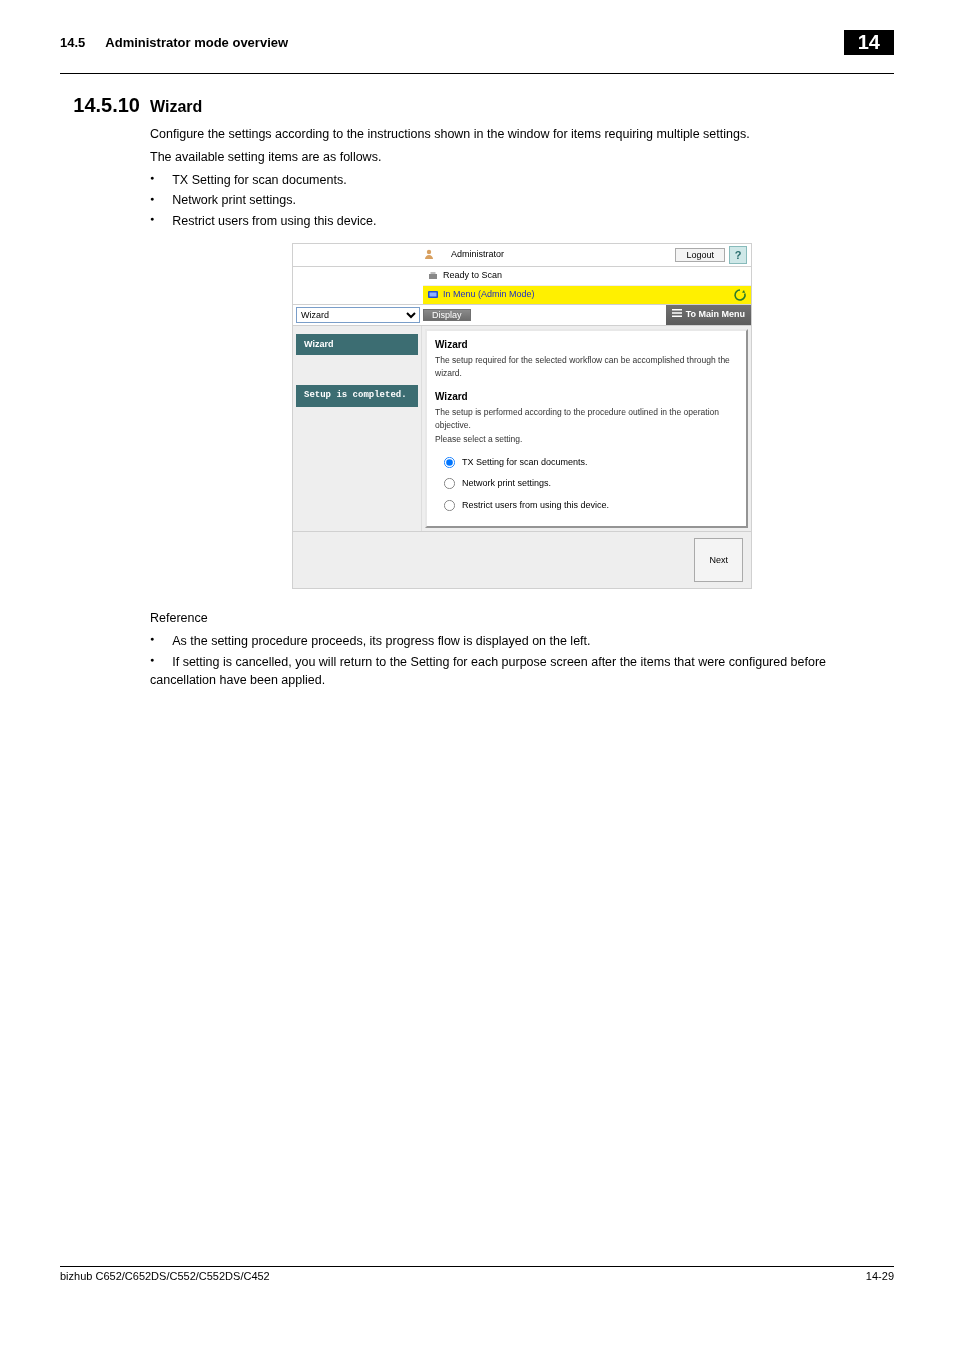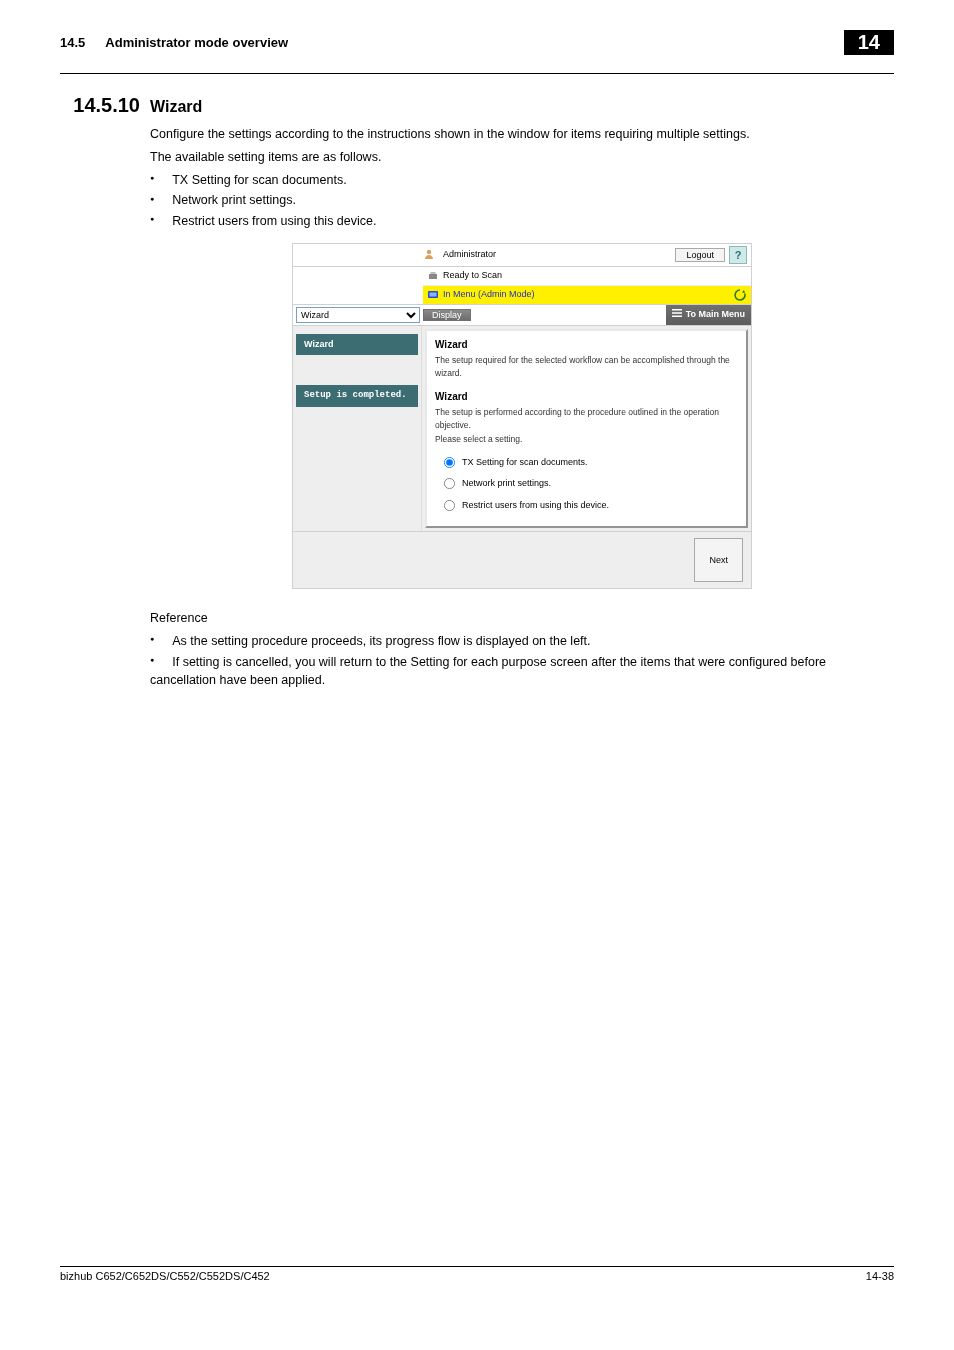--- a/index.html
+++ b/index.html
@@ -98,21 +98,21 @@
     align-items: center;
     height: 22px;
     background: #fff;
     border: 1px solid #d0d0d0;
   }
   .ui-top-left-spacer { width: 130px; }
   .ui-admin {
     flex: 1;
     display: flex;
     align-items: flex-start;
-    gap: 8px;
+    gap: 16px;
     font-size: 9px;
   }
   .ui-small-icon {
     width: 12px; height: 12px; display:inline-block;
   }
   .ui-top-logout-btn {
     border: 1px solid #aaa;
     background: #f4f4f4;
     font-size: 9px;
     padding: 1px 10px;
@@ -412,15 +412,15 @@
 
     <p class="ref-heading">Reference</p>
     <ul class="bullets">
       <li>As the setting procedure proceeds, its progress flow is displayed on the left.</li>
       <li>If setting is cancelled, you will return to the Setting for each purpose screen after the items that were configured before cancellation have been applied.</li>
     </ul>
   </div>
 
   <div class="footer">
     <span>bizhub C652/C652DS/C552/C552DS/C452</span>
-    <span>14-38</span>
+    <span>14-29</span>
   </div>
 </div>
 
 </body></html>

